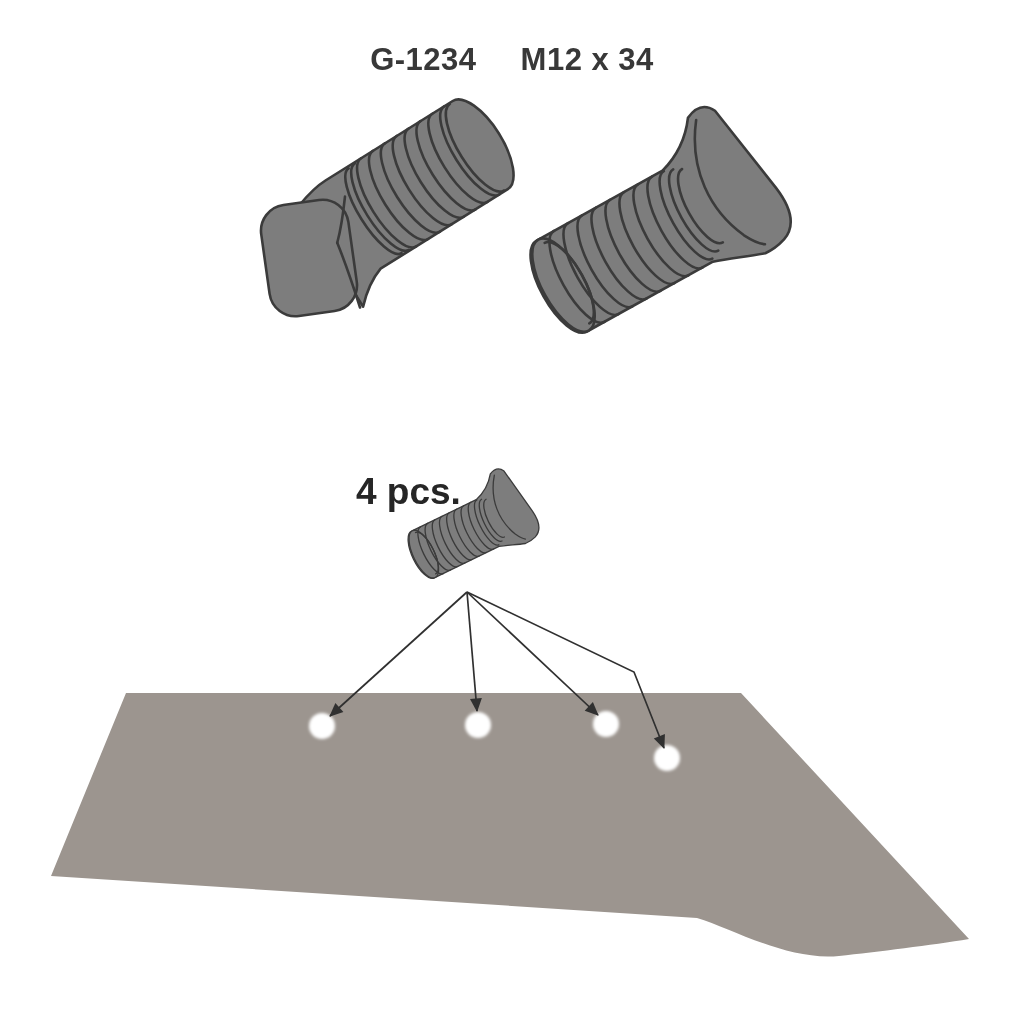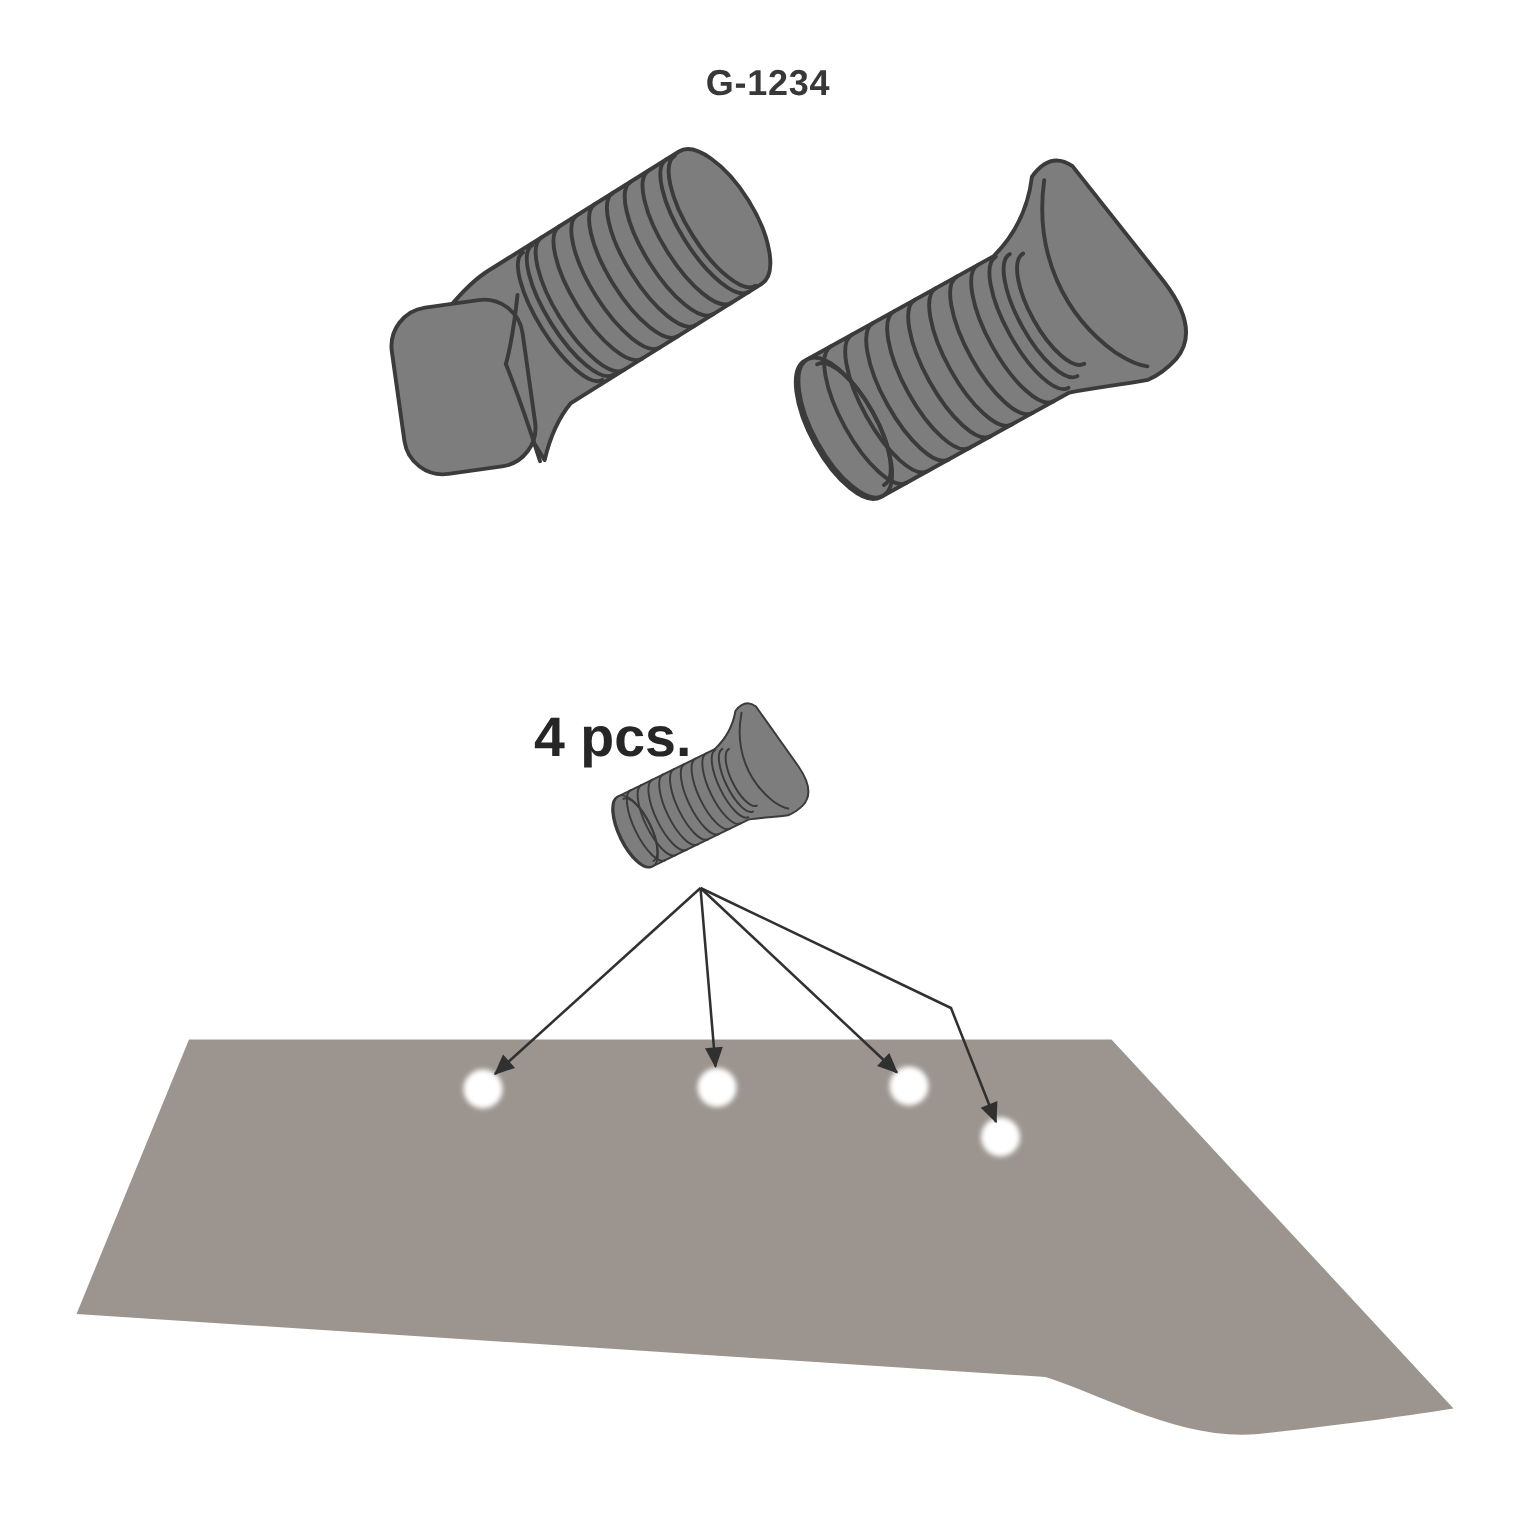--- a/index.html
+++ b/index.html
@@ -5,21 +5,21 @@
   html,body{margin:0;padding:0;}
   body{
     width:1024px;height:1024px;position:relative;overflow:hidden;
     background:var(--page-bg,#ffffff);
     font-family:"Liberation Sans", sans-serif;
   }
   .stage{position:absolute;inset:0;}
   .title{
     position:absolute;top:42px;left:0;width:100%;
     display:flex;justify-content:center;gap:44px;
-    font-weight:bold;font-size:24px;letter-spacing:0.5px;
+    font-weight:bold;font-size:31px;letter-spacing:0.5px;
     color:var(--title-color,#383838);
   }
   .qty-label{
     position:absolute;left:356px;top:471px;
     font-size:37px;font-weight:bold;
     color:var(--label-color,#262626);
   }
   svg.diagram{position:absolute;left:0;top:0;}
   .fill{fill:var(--bolt-fill,#7d7d7d);stroke:var(--bolt-outline,#3b3b3b);stroke-linejoin:round;}
   .line{fill:none;stroke:var(--bolt-outline,#3b3b3b);stroke-linecap:round;}
@@ -97,16 +97,17 @@
       </g>
     </g>
 
     <use href="#boltTipView" class="bolt" transform="translate(560,287) rotate(-29)" stroke-width="2.6"></use>
 
     <use href="#boltTipView" class="bolt" transform="translate(422,555) rotate(-26) scale(0.5)" stroke-width="3"></use>
   </svg>
 
   <div class="title">
     <span>G-1234</span>
+    <span>M12 x 34</span>
   </div>
   <div class="qty-label">4 pcs.</div>
 
 </div>
 
 </body></html>

